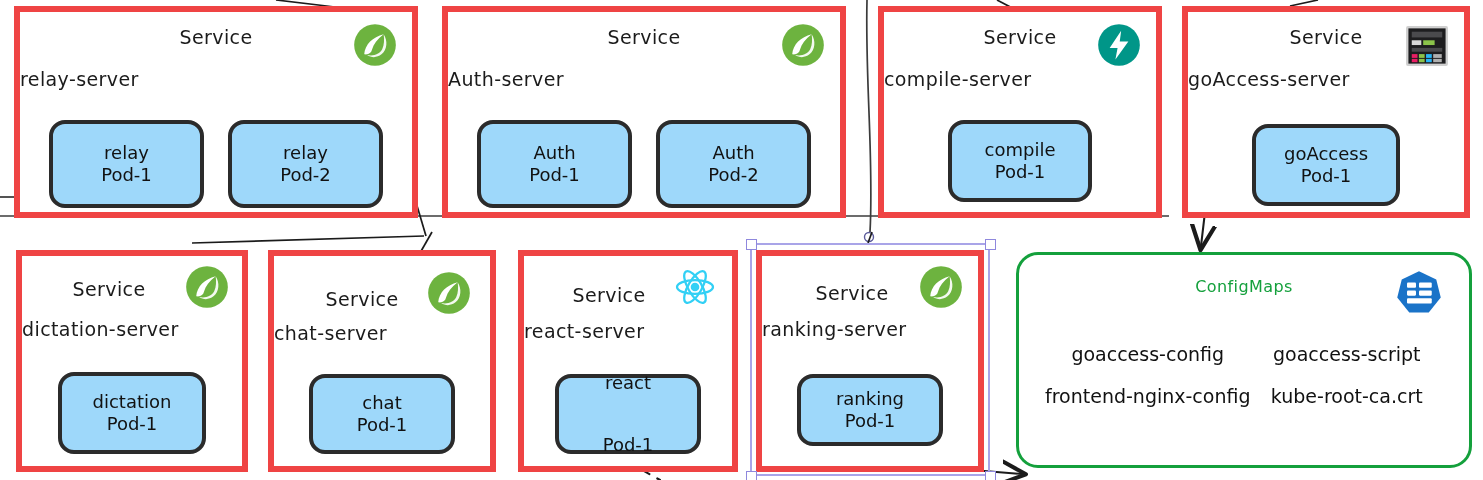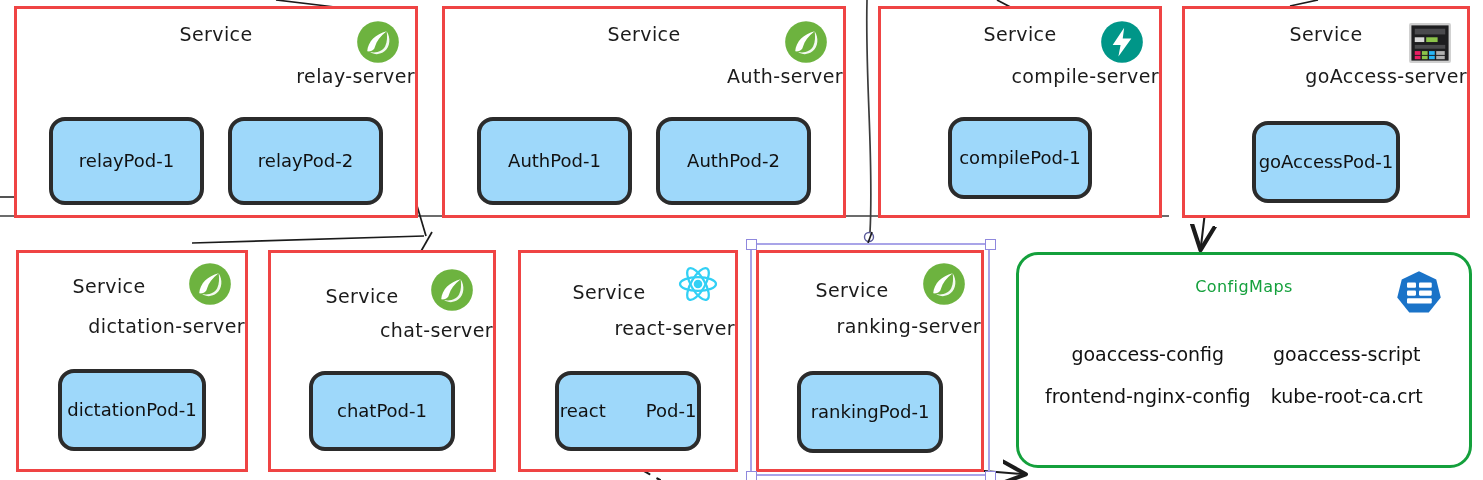--- a/index.html
+++ b/index.html
@@ -3,36 +3,36 @@
 <meta charset="utf-8">
 <style>
   html,body{margin:0;padding:0;background:#ffffff;}
   body{width:1483px;height:480px;font-family:"DejaVu Sans",sans-serif;overflow:hidden;}
   #canvas{position:relative;width:1483px;height:480px;background:#fff;}
 
   
   #wires{position:absolute;left:0;top:0;width:1483px;height:480px;pointer-events:none;z-index:1;}
 
   
-  .svc{position:absolute;box-sizing:border-box;border:3px solid #ef4444;background:#ffffff;z-index:2;}
+  .svc{position:absolute;box-sizing:border-box;border:6px solid #ef4444;background:#ffffff;z-index:2;}
   .svc .hdr{position:relative;height:58px;}
   .svc-title{
     position:absolute;left:0;right:0;top:14px;text-align:center;
     font-family:"DejaVu Sans",sans-serif;font-size:19px;color:#1b1b1b;letter-spacing:.4px;
   }
   .svc-name{
-    position:absolute;left:0;right:0;top:56px;text-align:right;
+    position:absolute;left:0;right:0;top:56px;text-align:left;
     font-family:"DejaVu Sans",sans-serif;font-size:19px;color:#1b1b1b;letter-spacing:.4px;
   }
   .svc-icon{position:absolute;top:10px;right:14px;width:46px;height:46px;}
   .pods{position:absolute;left:0;right:0;display:flex;justify-content:center;gap:24px;}
 
   .pod{
     box-sizing:border-box;background:#9ed8fa;border:4px solid #2b2b2b;border-radius:16px;
-    display:flex;flex-direction:row;align-items:center;justify-content:center;
+    display:flex;flex-direction:column;align-items:center;justify-content:center;
     font-family:"DejaVu Sans",sans-serif;font-size:18px;color:#111;line-height:1.25;text-align:center;
   }
   .pod .l2{display:block;}
 
   
   #configmaps{
     position:absolute;box-sizing:border-box;border:3px solid #14a03c;border-radius:22px;
     background:#fff;z-index:2;
   }
   #cm-title{
@@ -268,21 +268,21 @@
       <div class="svc-name" style="top:62px;">ranking-server</div>
       <span class="svc-icon" style="top:8px;right:14px;">
         <svg viewBox="0 0 64 64" width="46" height="46">
           <circle cx="32" cy="32" r="29" fill="#6db33f"></circle>
           <path d="M17 45c1-14 12-24 27-28-9 7-14 14-16 21-1 5-5 8-11 7z" fill="#ffffff"></path>
           <path d="M44 17c6 9 5 22-3 28-6 5-14 5-20 1 9 2 17-1 21-8 3-6 3-14 2-21z" fill="#ffffff" opacity=".92"></path>
         </svg>
       </span>
     </div>
     <div class="pods" style="top:118px;">
-      <div class="pod" style="width:146px;height:82px;">
+      <div class="pod" style="width:146px;height:72px;">
         <span>ranking</span>
         <span class="l2">Pod-1</span>
       </div>
     </div>
   </div>
 
   <div class="sel-frame" style="left:750px;top:243px;width:240px;height:233px;"></div>
   <div class="handle" style="left:746px;top:239px;"></div>
   <div class="handle" style="left:985px;top:239px;"></div>
   <div class="handle" style="left:746px;top:471px;"></div>

